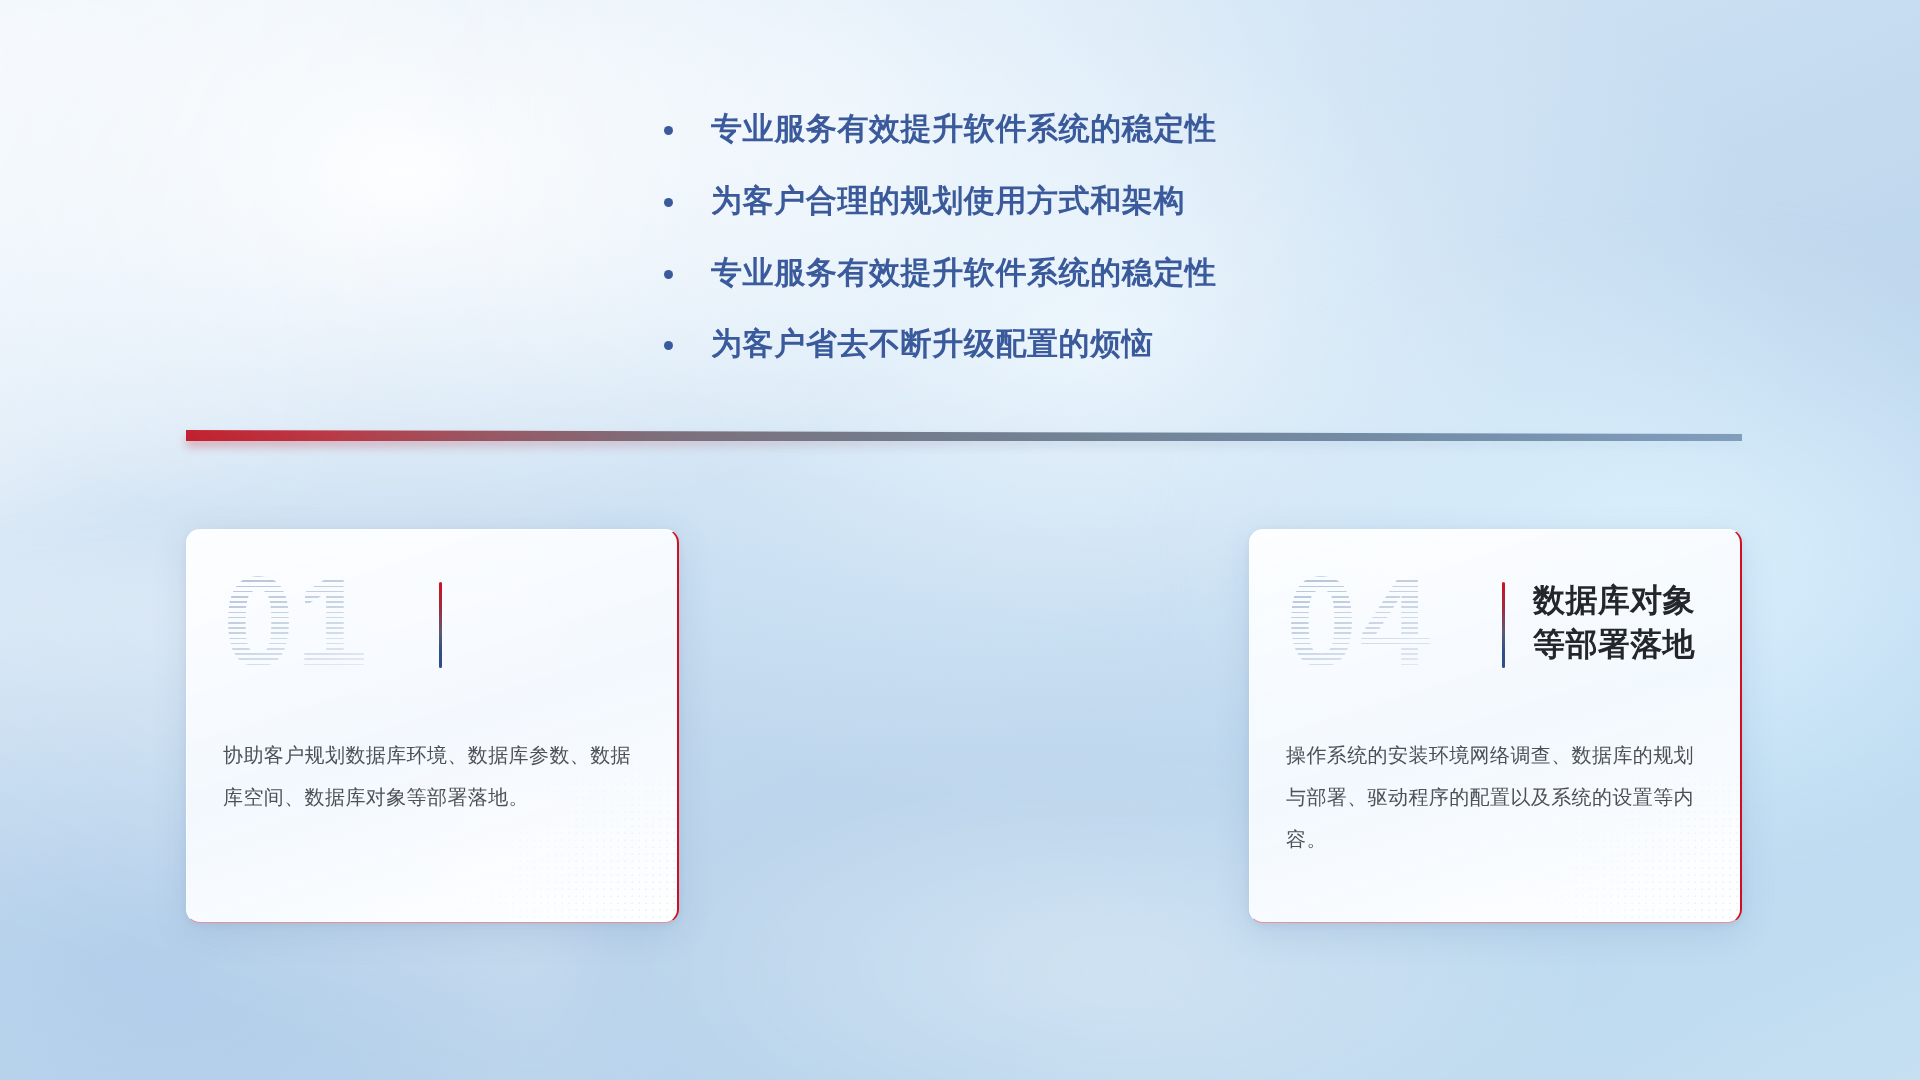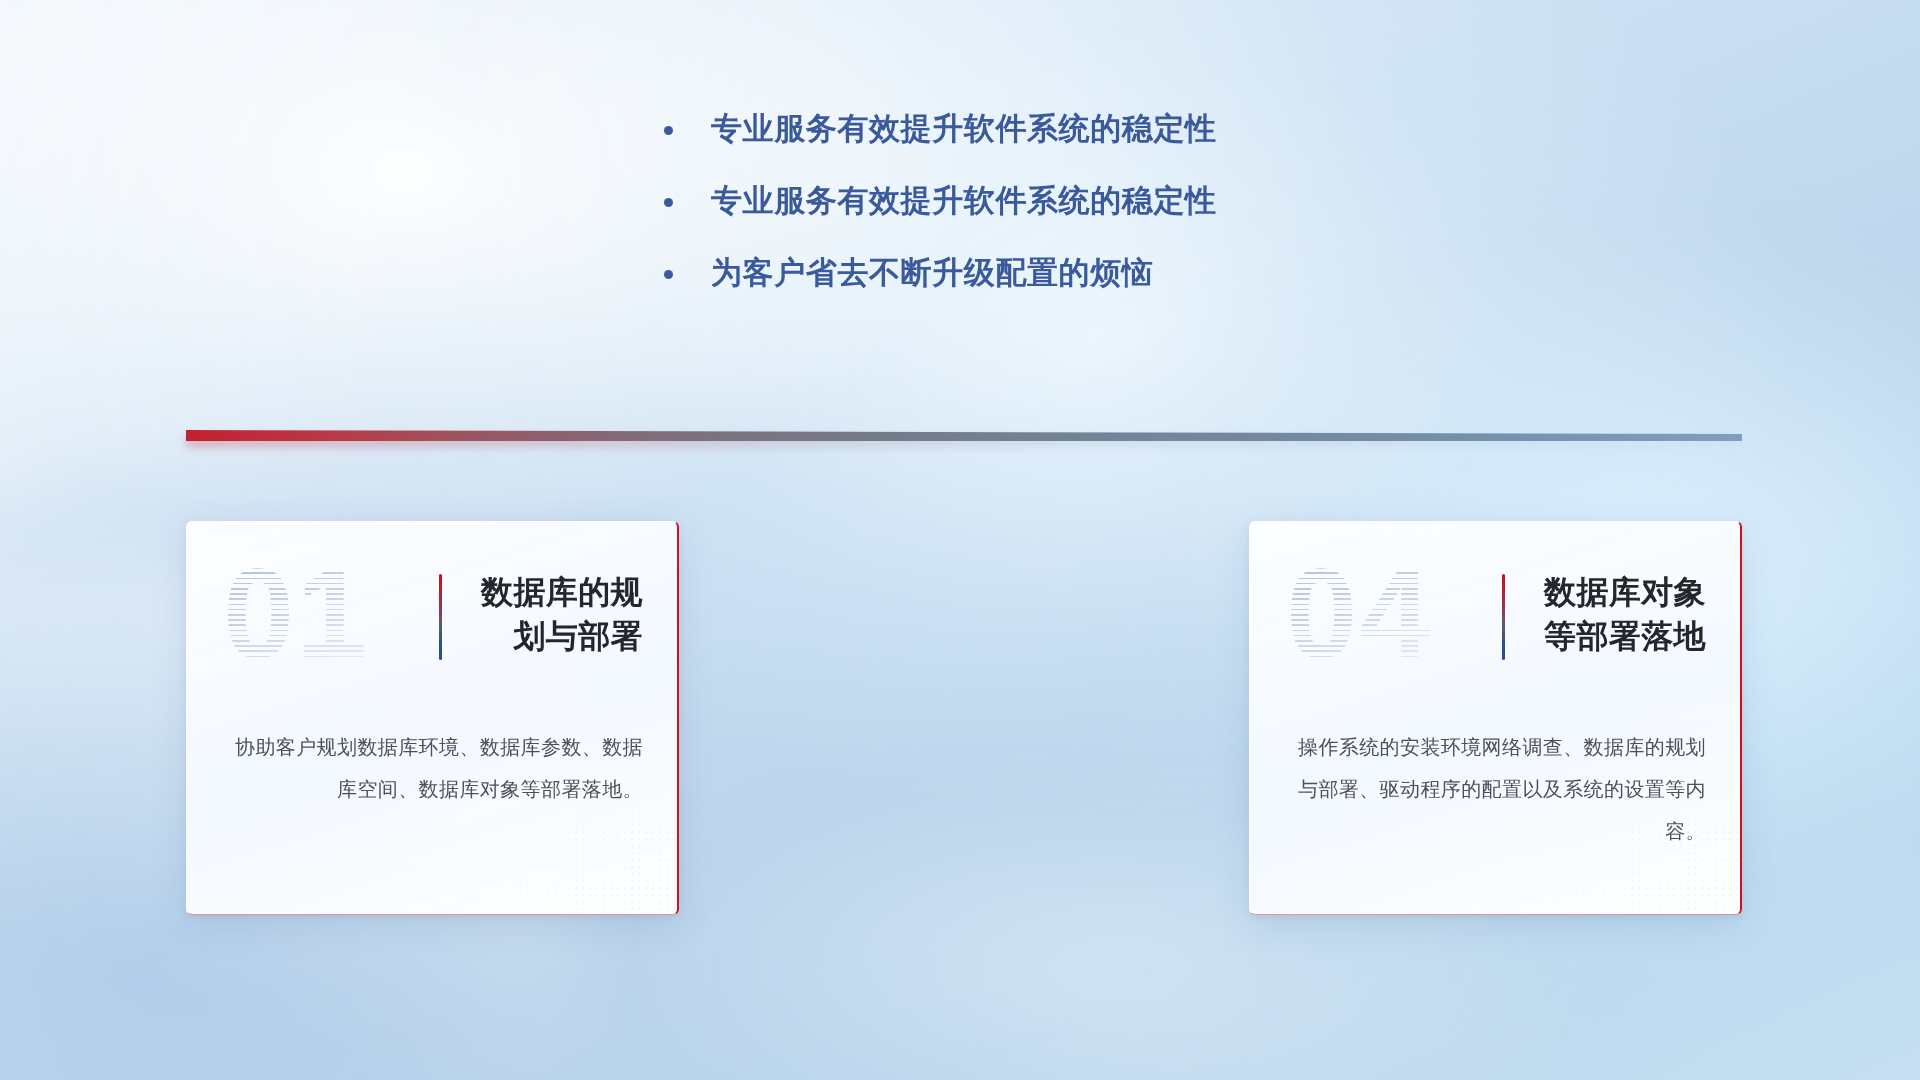--- a/index.html
+++ b/index.html
@@ -10,21 +10,20 @@
     background:#cfe0f0;
   }
   .stage{
     position:relative;width:1920px;height:1080px;overflow:hidden;
     background:
       radial-gradient(ellipse 780px 520px at 21% 16%, rgba(255,255,255,0.96) 0%, rgba(255,255,255,0.40) 42%, rgba(255,255,255,0) 72%),
       radial-gradient(ellipse 900px 620px at 57% 31%, rgba(240,249,255,0.85) 0%, rgba(226,242,253,0.30) 48%, rgba(226,242,253,0) 78%),
       radial-gradient(ellipse 700px 560px at 86% 62%, rgba(196,228,248,0.80) 0%, rgba(196,228,248,0.15) 55%, rgba(196,228,248,0) 80%),
       radial-gradient(ellipse 620px 480px at 8% 88%, rgba(167,199,232,0.60) 0%, rgba(167,199,232,0.10) 60%, rgba(167,199,232,0) 82%),
       linear-gradient(157deg,#e6f1fa 0%,#d5e6f6 22%,#c6dcf0 44%,#bcd5ec 62%,#b7d4ec 78%,#c6e0f2 100%);
-    text-align: right;
   }
   
   .streak{position:absolute;pointer-events:none;filter:blur(38px);}
   .s1{left:-120px;top:-60px;width:760px;height:540px;
       background:linear-gradient(120deg, rgba(255,255,255,0.75), rgba(255,255,255,0) 68%);
       transform:rotate(-8deg);}
   .s2{left:480px;top:-140px;width:900px;height:620px;
       background:radial-gradient(ellipse at 40% 40%, rgba(255,255,255,0.55), rgba(255,255,255,0) 70%);}
   .s3{left:1180px;top:240px;width:820px;height:620px;
       background:radial-gradient(ellipse at 60% 50%, rgba(226,244,255,0.80), rgba(226,244,255,0) 72%);}
@@ -59,31 +58,32 @@
   .divider .d-glow{
     position:absolute;left:0;top:7px;width:100%;height:10px;
     background:linear-gradient(90deg,rgba(192,23,38,.30),rgba(120,140,170,.18) 55%,rgba(140,165,200,.05));
     filter:blur(5px);
   }
 
   
   .cards{position:absolute;left:186px;top:521px;width:1556px;height:400px;
          display:flex;justify-content:space-between;}
   .card{
-    position:relative;width:490px;height:392px;border-radius:6px;
+    position:relative;width:490px;height:392px;border-radius:14px;
     background:linear-gradient(162deg,
         rgba(255,255,255,0.93) 0%,
         rgba(250,252,255,0.95) 26%,
         rgba(244,249,254,0.96) 52%,
         rgba(251,253,255,0.97) 78%,
         rgba(255,255,255,0.99) 100%);
     box-shadow:0 10px 34px rgba(80,115,160,0.16), 0 2px 6px rgba(80,115,160,0.10);
     border-top:1px solid rgba(255,255,255,0.95);
     border-left:1px solid rgba(255,255,255,0.85);
     overflow:hidden;
+    margin-top:8px;
   }
   .card.accent{
     border-right:2.5px solid #d0101f;
     border-bottom:1px solid rgba(208,16,31,0.45);
   }
   .card-inner{position:relative;z-index:3;height:100%;}
 
   
   .card-dots{
     position:absolute;right:0;bottom:0;width:230px;height:190px;z-index:1;
@@ -141,20 +141,24 @@
   <div class="streak s4"></div>
   <div class="streak s5"></div>
 
   <ul class="bullets">
     <li class="bullet-row">
       <span class="bullet-dot"></span>
       <span class="bullet-text">专业服务有效提升软件系统的稳定性</span>
     </li>
     <li class="bullet-row">
       <span class="bullet-dot"></span>
+      <span class="bullet-text">为客户合理的规划使用方式和架构</span>
+    </li>
+    <li class="bullet-row">
+      <span class="bullet-dot"></span>
       <span class="bullet-text">专业服务有效提升软件系统的稳定性</span>
     </li>
     <li class="bullet-row">
       <span class="bullet-dot"></span>
       <span class="bullet-text">为客户省去不断升级配置的烦恼</span>
     </li>
   </ul>
 
   <div class="divider">
     <div class="d-glow"></div>
@@ -162,21 +166,20 @@
   </div>
 
   <div class="cards">
 
     <div class="card accent">
       <div class="card-dots"></div>
       <div class="card-num">01</div>
       <div class="card-inner">
         <div class="card-head">
           <span class="head-bar"></span>
-          <div class="card-title">数据库的规划与部署</div>
         </div>
         <div class="card-body">协助客户规划数据库环境、数据库参数、数据库空间、数据库对象等部署落地。</div>
       </div>
     </div>
 
     <div class="card accent">
       <div class="card-dots"></div>
       <div class="card-num">04</div>
       <div class="card-inner">
         <div class="card-head">

